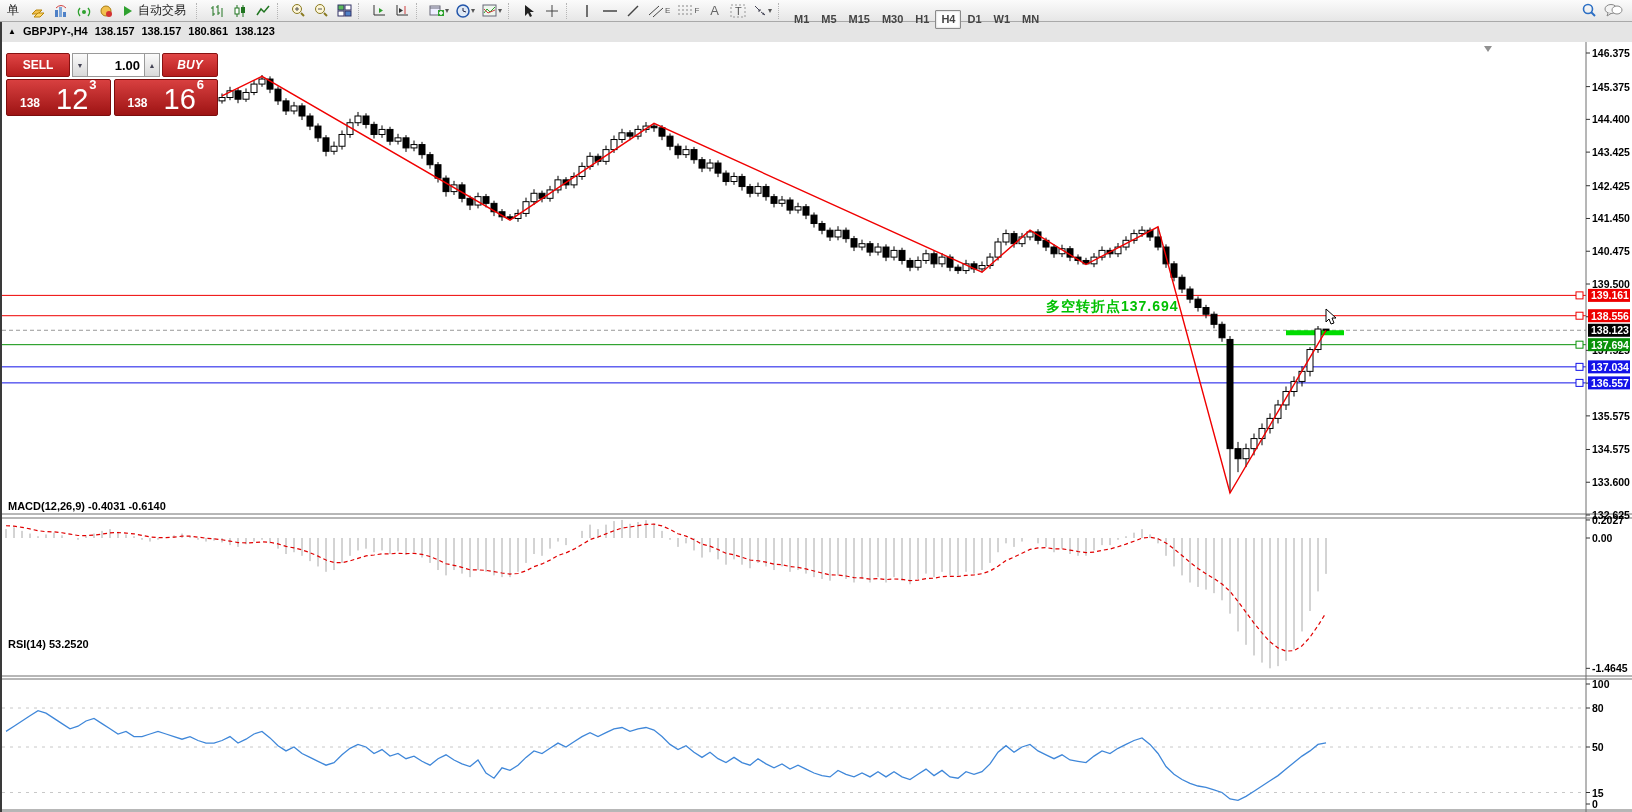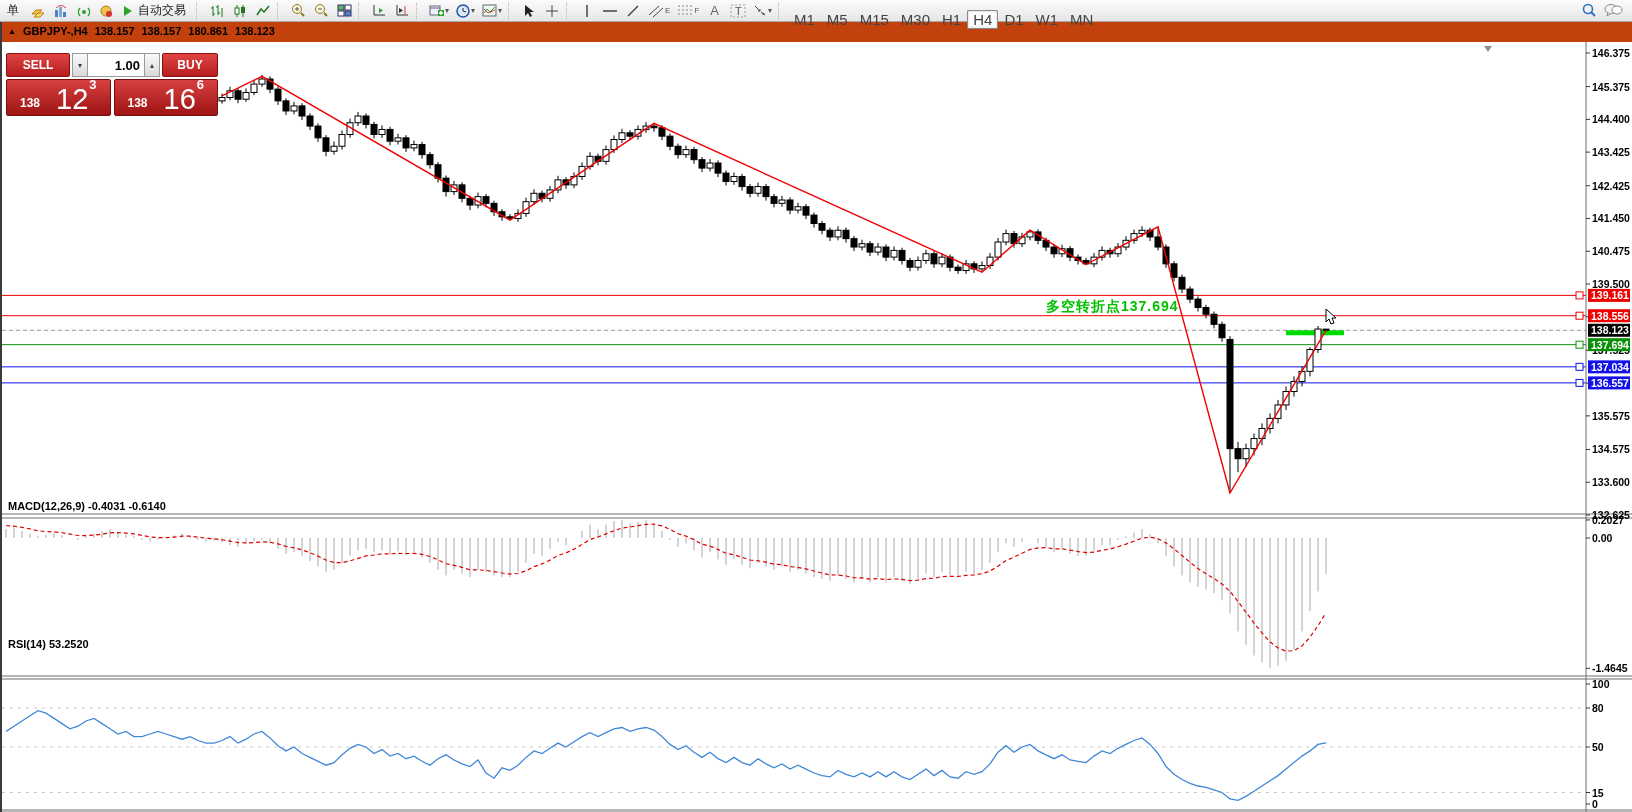--- a/index.html
+++ b/index.html
@@ -7,38 +7,38 @@
   
   #toolbar{position:absolute;top:0;left:0;width:1632px;height:21px;
     background:linear-gradient(#fbfbfb,#e6e6e6);border-bottom:1px solid #a9a9a9;
     display:flex;align-items:center;gap:1px;z-index:30;font-size:12px;color:#333;}
   .tb{height:18px;min-width:22px;display:flex;align-items:center;justify-content:center;
     border:1px solid transparent;border-radius:2px;padding:0 2px;box-sizing:border-box;}
   .tb svg{display:block;}
   .tb-text{font-size:12px;color:#222;padding:0 4px;white-space:nowrap;}
   .sep{width:6px;height:16px;border-left:1px dotted #b5b5b5;margin:0 2px;}
   .drop{font-size:8px;color:#555;margin-left:1px;}
-  .tf-btn{height:17px;padding:0 5px;font-size:15px;font-weight:400;color:#444;
+  .tf-btn{height:17px;padding:0 5px;font-size:11px;font-weight:700;color:#444;
     display:flex;align-items:center;border:1px solid transparent;border-radius:1px;margin-top:17px;}
   .tf-btn.active{border:1px solid #8a8a8a;background:#fdfdfd;box-shadow:inset 0 0 2px #bbb;}
   #tb-right{margin-left:auto;display:flex;align-items:center;margin-right:6px;}
   
-  #chart-surface{position:absolute;top:21px;left:0;width:1632px;height:791px;background:#c2410c;}
+  #chart-surface{position:absolute;top:21px;left:0;width:1632px;height:791px;background:#e5e5e5;}
   #left-edge{position:absolute;top:21px;left:0;width:2px;height:791px;background:#3a3a3a;z-index:20;}
   #chart-svg{position:absolute;top:0;left:0;z-index:1;}
   
   #symbol-header{position:absolute;top:25px;left:8px;z-index:10;font-size:11px;font-weight:700;
     color:#000;display:flex;gap:7px;align-items:center;}
   #symbol-header .tri{font-size:8px;}
   
   #trade-panel{position:absolute;top:53px;left:6px;width:212px;z-index:12;}
   #tp-row1{display:flex;height:24px;gap:2px;}
   .red-btn{background:linear-gradient(#e04545,#b61d1d);border:1px solid #871111;border-radius:2px;
     color:#fff;font-weight:700;font-size:12px;display:flex;align-items:center;justify-content:center;}
-  #sell-btn{width:62px;}#buy-btn{width:56px;flex:1;}
+  #sell-btn{width:62px;}#buy-btn{width:56px;flex:1;font-style:italic;}
   #vol-group{display:flex;height:24px;}
   .spin-btn{width:16px;background:linear-gradient(#fafafa,#d9d9d9);border:1px solid #9a9a9a;
     display:flex;align-items:center;justify-content:center;font-size:7px;color:#445;box-sizing:border-box;}
   #vol-box{width:56px;background:#fff;border-top:1px solid #9a9a9a;border-bottom:1px solid #9a9a9a;
     font-size:13px;font-weight:700;display:flex;align-items:center;justify-content:flex-end;
     padding-right:4px;box-sizing:border-box;color:#000;}
   #tp-row2{display:flex;gap:3px;margin-top:2px;height:37px;}
   .price-box{flex:1;background:linear-gradient(#d84040,#9e1414);border:1px solid #7c0d0d;border-radius:2px;
     color:#fff;display:flex;align-items:flex-end;justify-content:center;padding-bottom:3px;}
   .pb-small{font-size:12px;font-weight:700;margin-right:16px;line-height:17px;}

